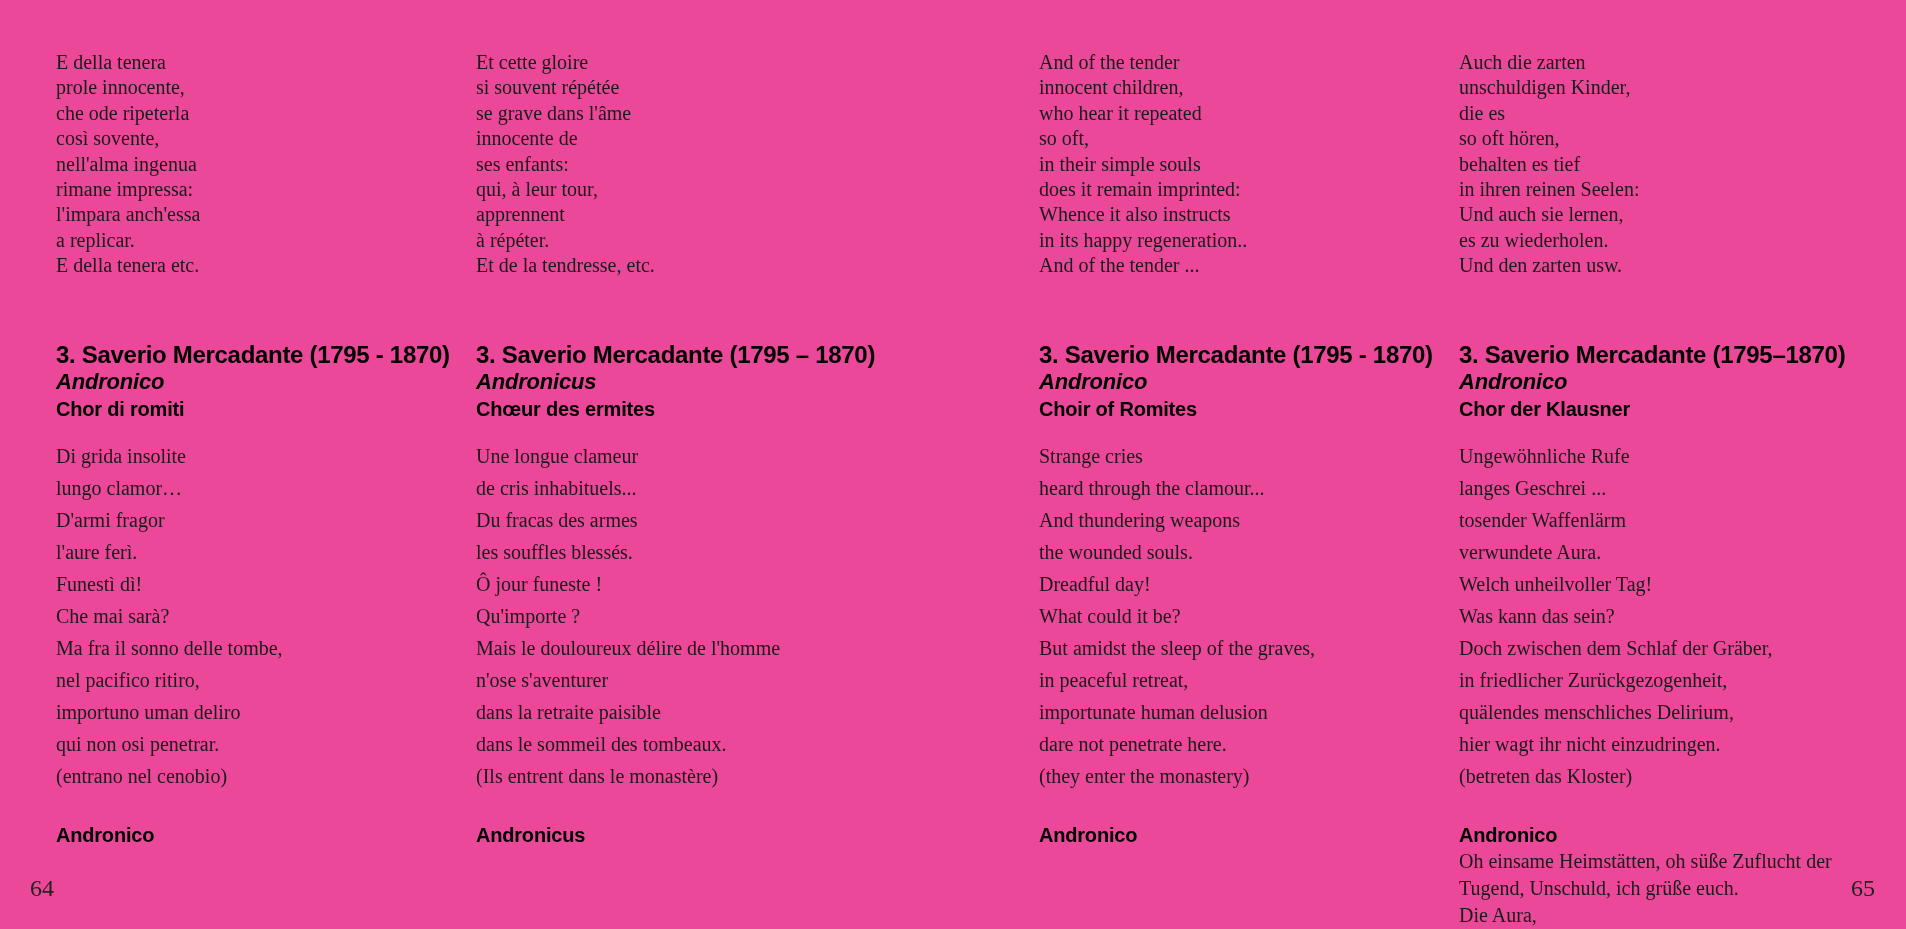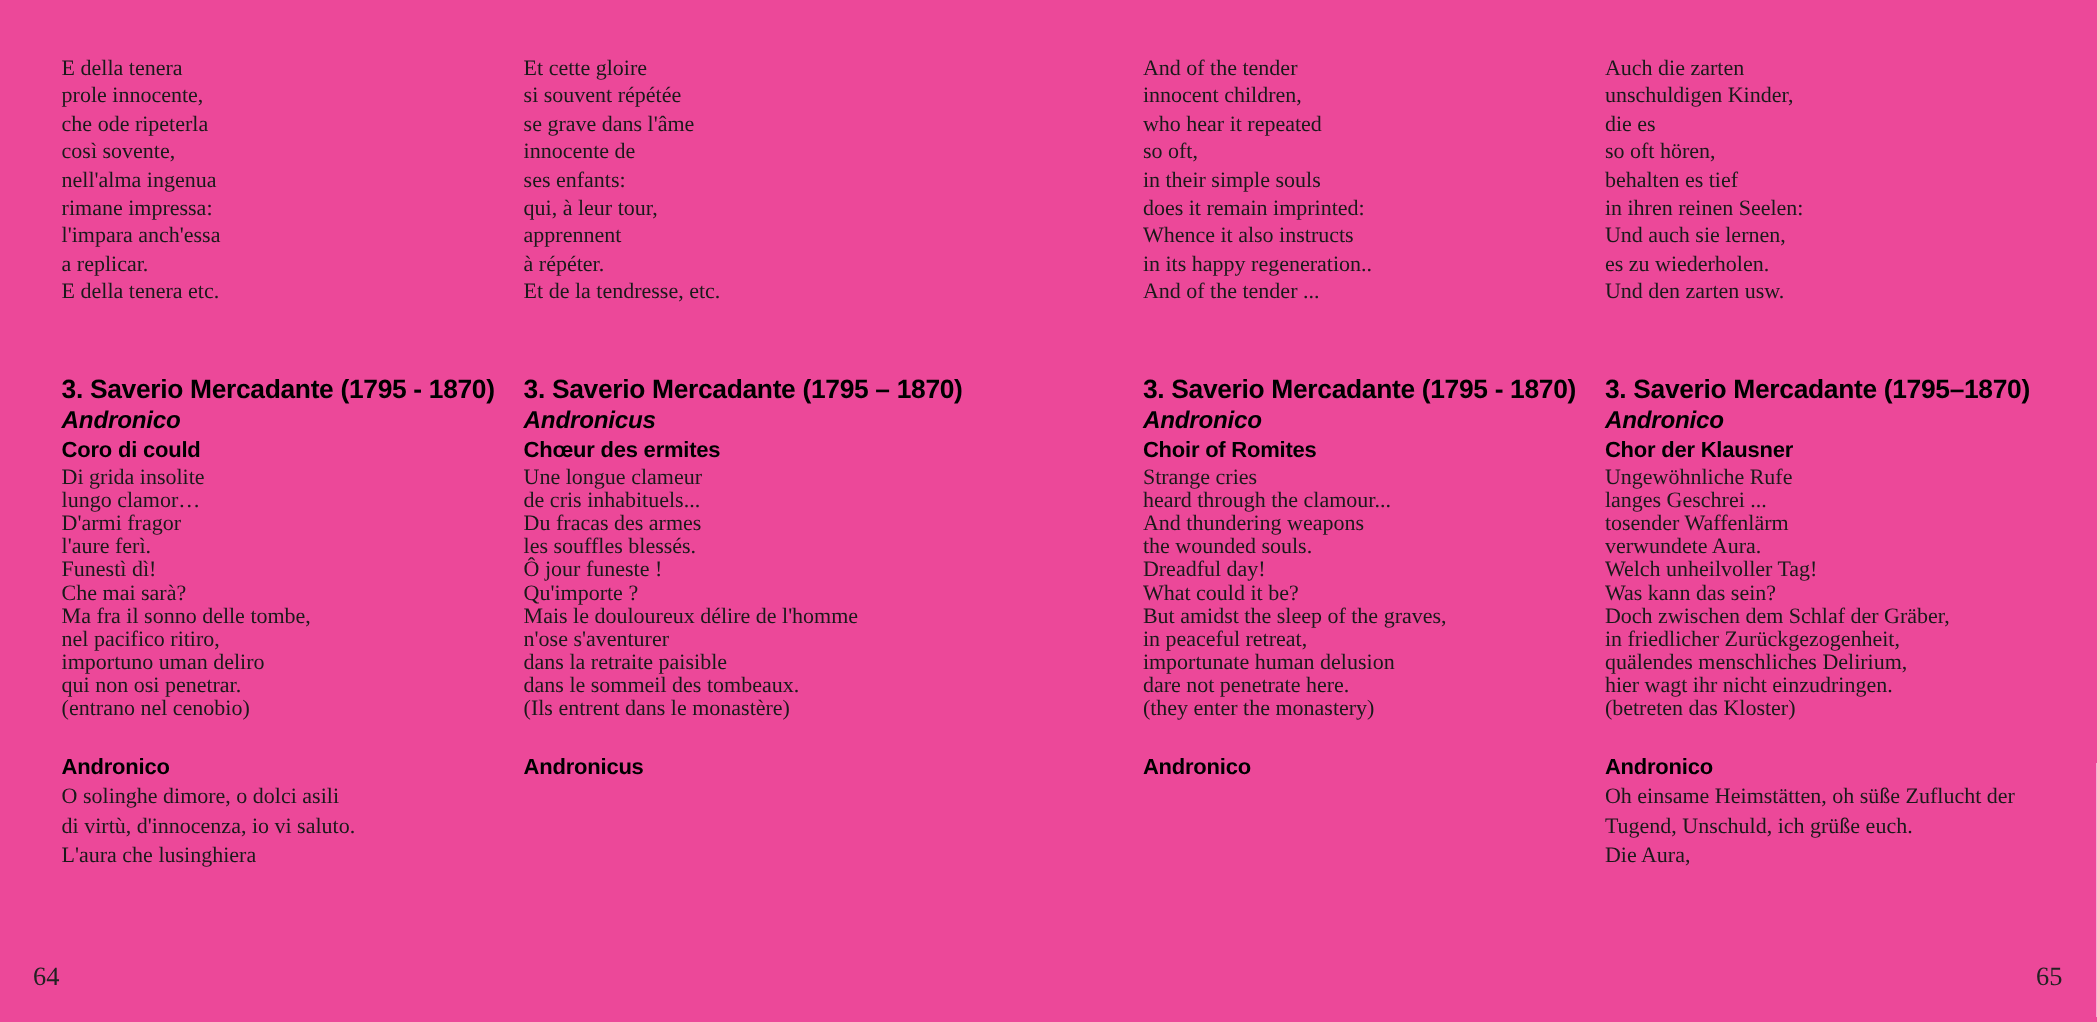--- a/index.html
+++ b/index.html
@@ -51,23 +51,23 @@
     font-family: "Liberation Sans", sans-serif;
     font-weight: bold;
     font-size: 20px; line-height: 26px;
     letter-spacing: -0.2px;
     color: #000;
     white-space: pre;
   }
   .speaker-2 { margin-top: 30px; }
 
   .stanza {
-    font-size: 20px; line-height: 21px;
-    white-space: pre;
-    margin-top: 2px;
+    font-size: 20px; line-height: 32px;
+    white-space: pre;
+    margin-top: 18px;
   }
   .stanza-2 { line-height: 27px; margin-top: 0; }
 
   .page-number {
     position: absolute; top: 876px;
     font-size: 24px; line-height: 24px;
     color: #222;
   }
   .page-left  .page-number { left: 30px; }
   .page-right .page-number { right: 31px; }
@@ -85,36 +85,33 @@
 che ode ripeterla
 così sovente,
 nell'alma ingenua
 rimane impressa:
 l'impara anch'essa
 a replicar.
 E della tenera etc.</div>
       <div class="section">
         <h2 class="section-title">3. Saverio Mercadante (1795 - 1870)</h2>
         <h3 class="work-title">Andronico</h3>
-        <div class="speaker">Coro di could</div>
+        <div class="speaker">Chor di romiti</div>
         <div class="stanza">Di grida insolite
 lungo clamor…
 D'armi fragor
 l'aure ferì.
 Funestì dì!
 Che mai sarà?
 Ma fra il sonno delle tombe,
 nel pacifico ritiro,
 importuno uman deliro
 qui non osi penetrar.
 (entrano nel cenobio)</div>
         <div class="speaker speaker-2">Andronico</div>
-        <div class="stanza stanza-2">O solinghe dimore, o dolci asili
-di virtù, d'innocenza, io vi saluto.
-L'aura che lusinghiera</div>
       </div>
     </section>
 
     <section class="col col-b">
       <div class="top-stanza">Et cette gloire
 si souvent répétée
 se grave dans l'âme
 innocente de
 ses enfants:
 qui, à leur tour,

